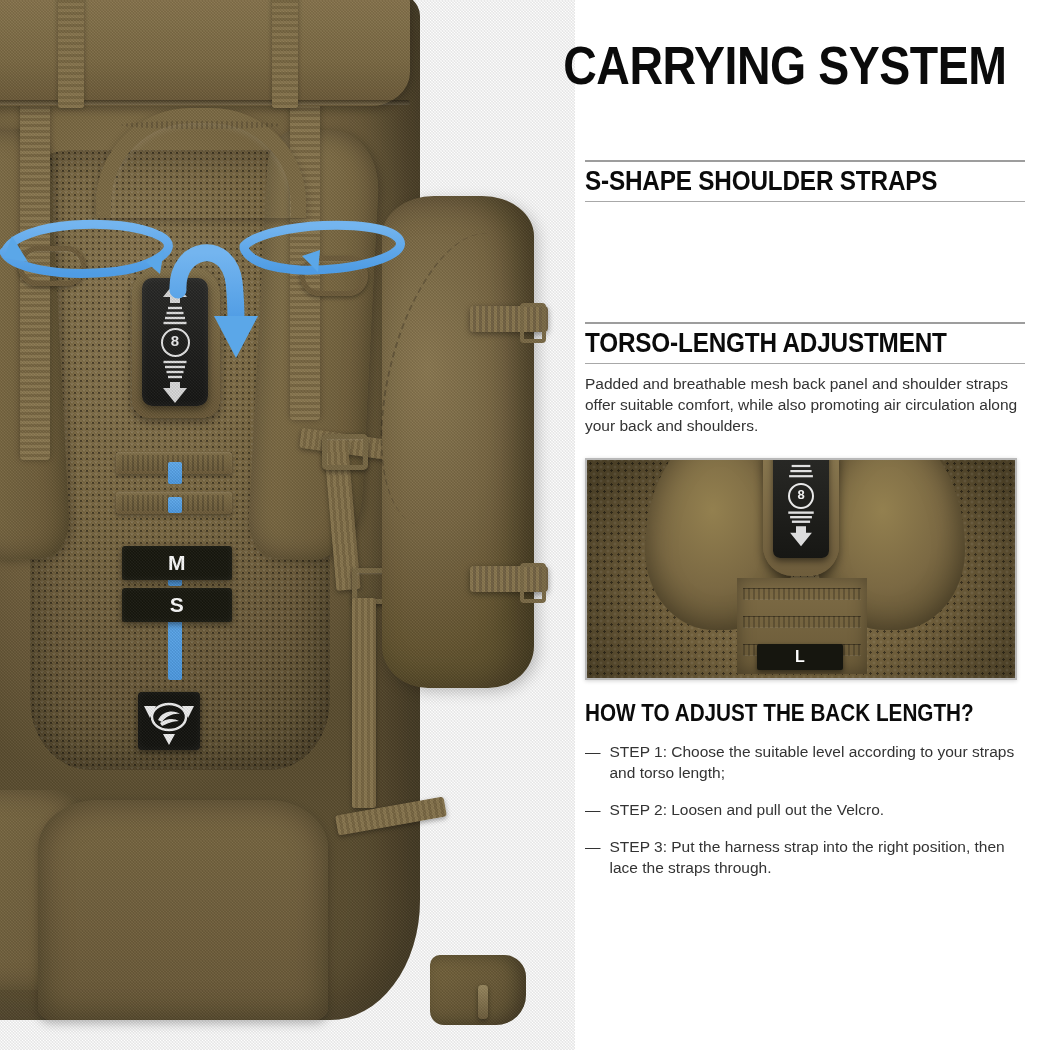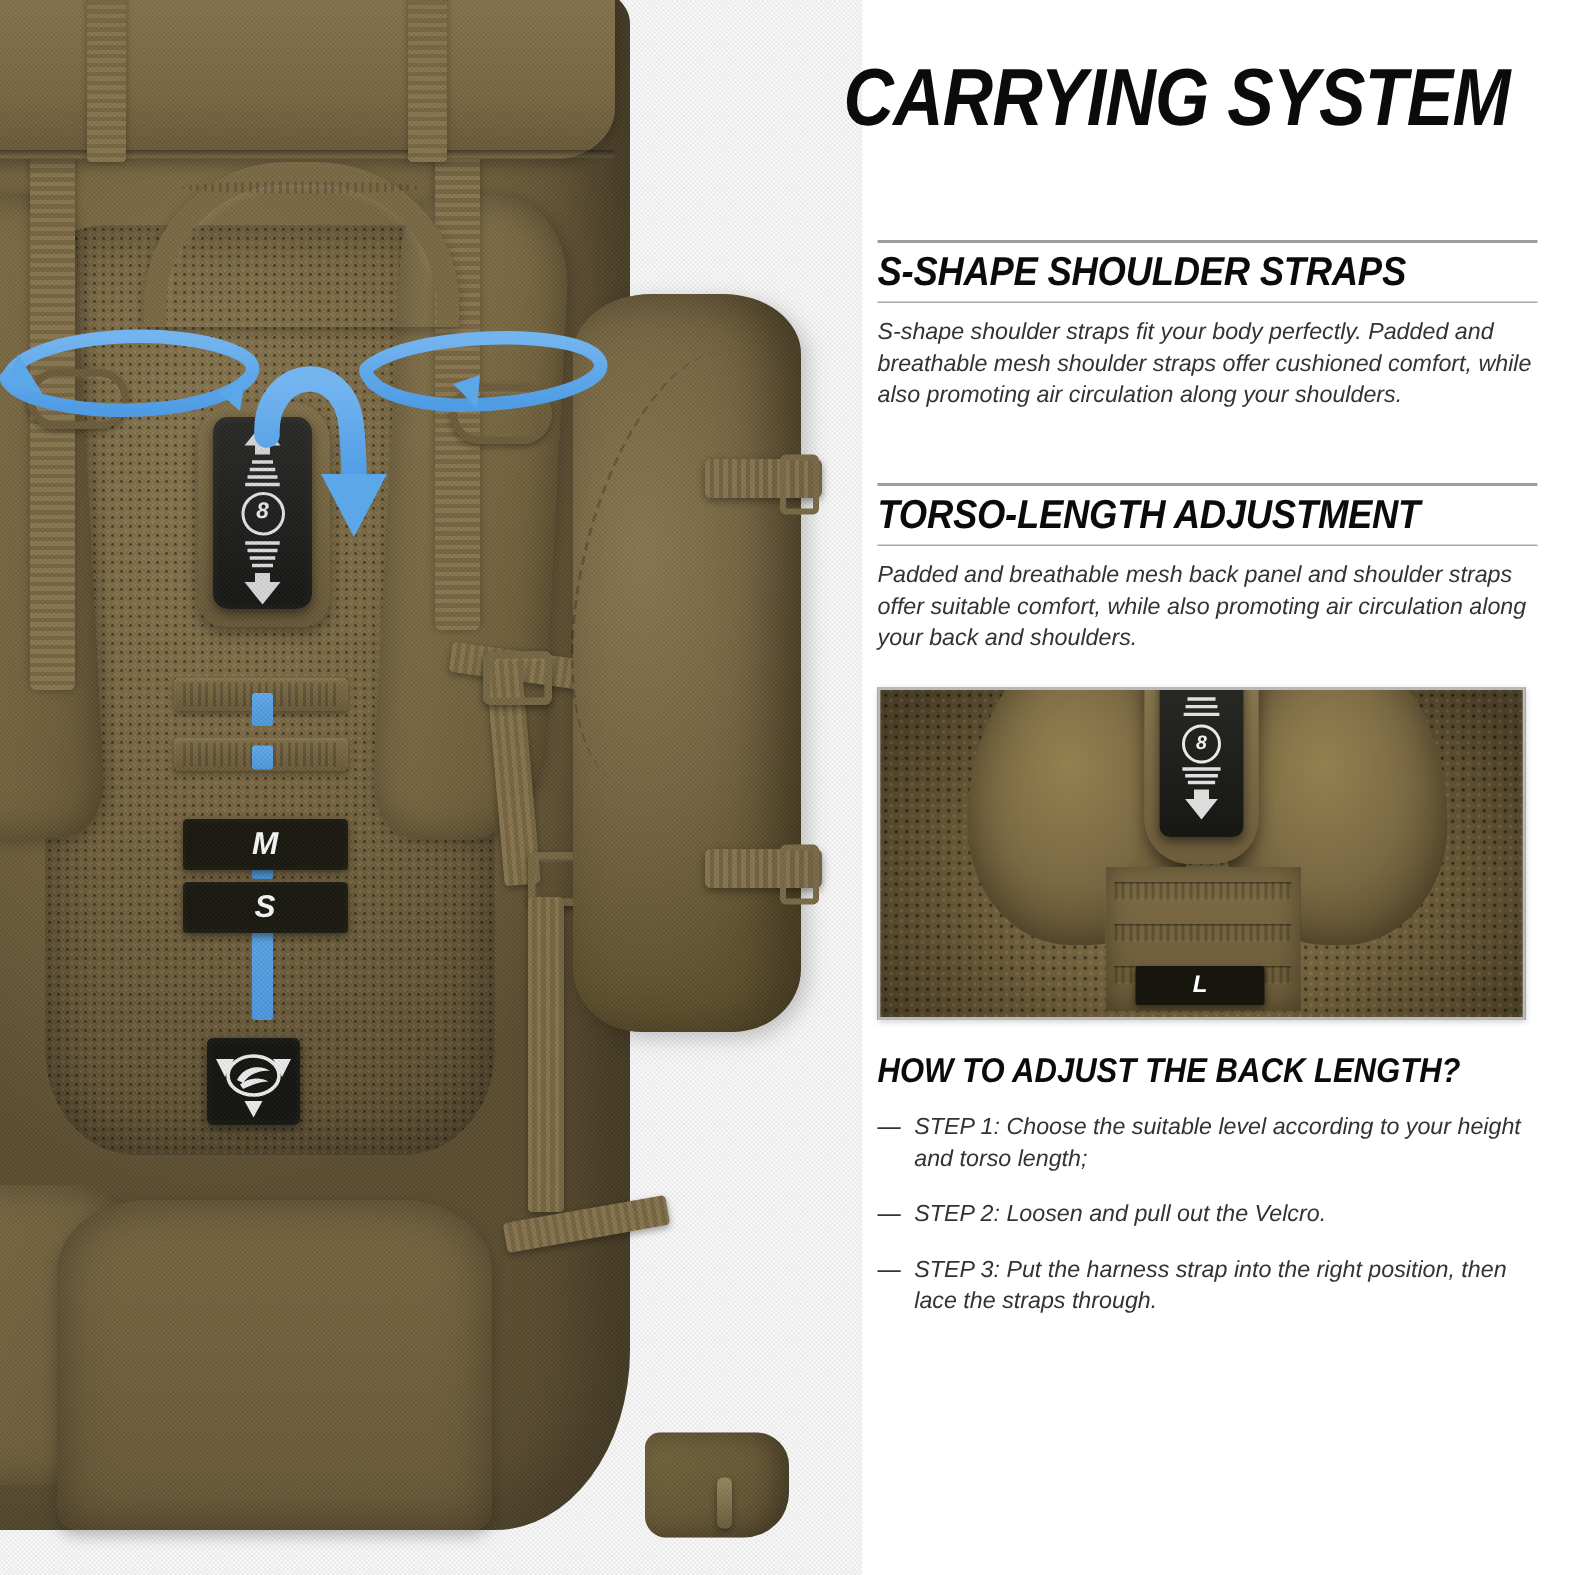--- a/index.html
+++ b/index.html
@@ -3,21 +3,21 @@
 <meta charset="utf-8">
 <title>Carrying System</title>
 <style>
   html,body{margin:0;padding:0;background:#fff;}
   body{
     width:1050px;height:1050px;overflow:hidden;
     font-family:"Liberation Sans", sans-serif;
     color:#2b2b2b;
     -webkit-font-smoothing:antialiased;
   }
-  .page{position:relative;width:1050px;height:1050px;background:#fff;font-style:italic;}
+  .page{position:relative;width:1050px;height:1050px;background:#fff;}
 
   
   .photo{
     position:absolute;left:0;top:0;width:575px;height:1050px;
     overflow:hidden;background:#fff;
   }
   
   .pack-body{
     position:absolute;left:-60px;top:-10px;width:480px;height:1030px;
     background:
@@ -446,21 +446,20 @@
   </div>
 
   <div class="info">
 
     <div class="main-title">CARRYING SYSTEM</div>
 
     <div class="sec" id="sec-shoulder">
       <div class="rule"></div>
       <div class="sec-head">S-SHAPE SHOULDER STRAPS</div>
       <div class="rule thin"></div>
-      <p class="body-text">S-shape shoulder straps fit your body perfectly. Padded and breathable mesh shoulder straps offer cushioned comfort, while also promoting air circulation along your shoulders.</p>
     </div>
 
     <div class="sec" id="sec-torso">
       <div class="rule"></div>
       <div class="sec-head">TORSO-LENGTH ADJUSTMENT</div>
       <div class="rule thin"></div>
       <p class="body-text">Padded and breathable mesh back panel and shoulder straps offer suitable comfort, while also promoting air circulation along your back and shoulders.</p>
     </div>
 
     <div class="inset">
@@ -494,21 +493,21 @@
         <div class="band" style="top:66px;"></div>
       </div>
       <div class="inset-size">L</div>
     </div>
 
     <div id="sec-how">
       <div class="how-head">HOW TO ADJUST THE BACK LENGTH?</div>
 
       <div class="step">
         <span class="dash">—</span>
-        <span class="txt">STEP 1: Choose the suitable level according to your height and torso length;</span>
+        <span class="txt">STEP 1: Choose the suitable level according to your straps and torso length;</span>
       </div>
       <div class="step">
         <span class="dash">—</span>
         <span class="txt">STEP 2: Loosen and pull out the Velcro.</span>
       </div>
       <div class="step">
         <span class="dash">—</span>
         <span class="txt">STEP 3: Put the harness strap into the right position, then lace the straps through.</span>
       </div>
     </div>

